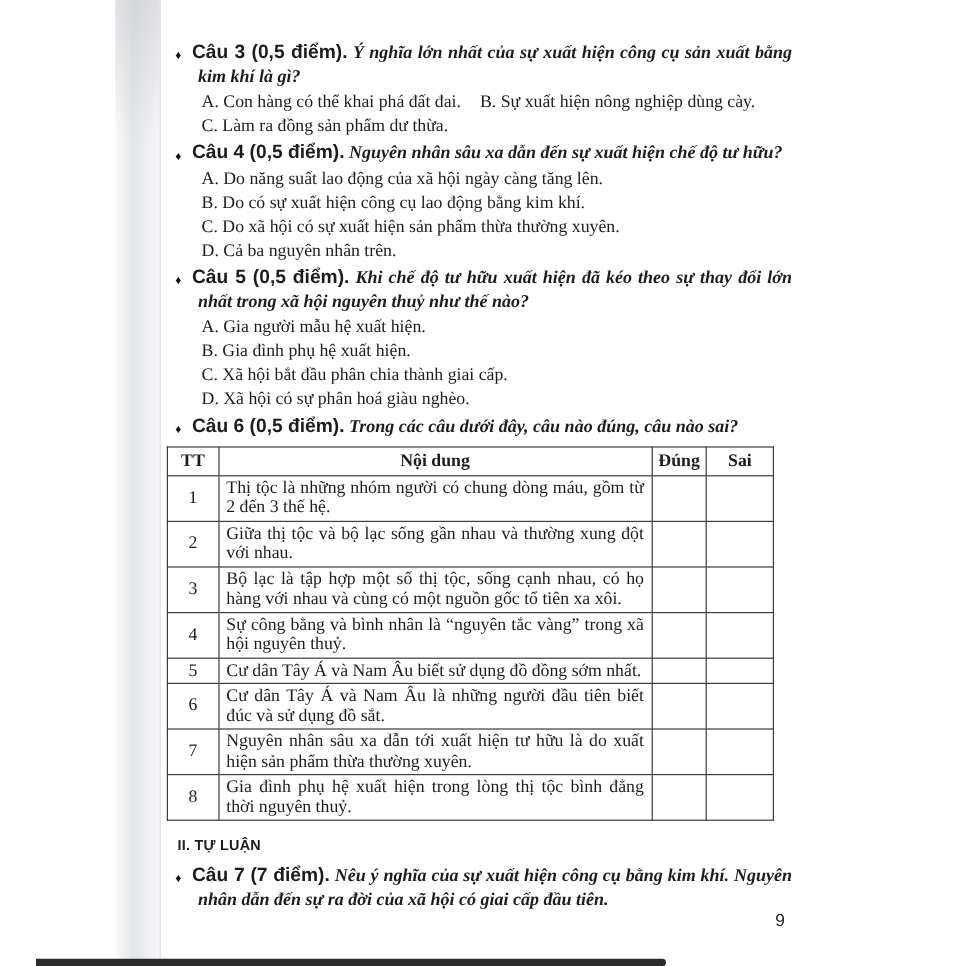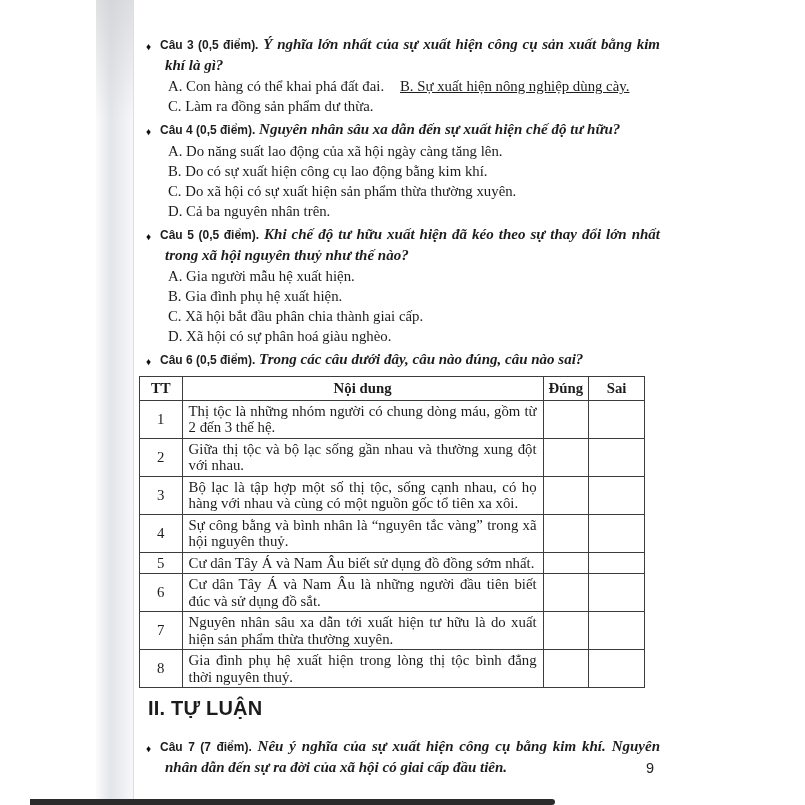--- a/index.html
+++ b/index.html
@@ -36,30 +36,30 @@
     padding-left:17px;text-indent:-5px;
     text-align:justify;
     margin:0 0 1px 0;
   }
   .bullet{
     position:absolute;left:-2px;top:3px;
     font-size:10px;text-indent:0;color:#111;
   }
   .qlabel{
     font-family:"Liberation Sans", sans-serif;
-    font-weight:bold;font-size:12px;
+    font-weight:bold;font-size:16px;
   }
   .qtext{
     font-weight:bold;font-style:italic;font-size:15px;
   }
   .opts{padding-left:20px;}
   .opt{margin:0;}
   .opt-grid{display:flex;}
   .opt-grid .col-a{width:232px;flex:none;}
-  .opt-grid .col-b{flex:1;text-decoration:underline;}
+  .opt-grid .col-b{flex:1;}
   
   .tf-table{
     border-collapse:collapse;
     margin:6px 0 8px -9px;
     width:506px;
     font-size:14.8px;line-height:16.5px;
     table-layout:fixed;
   }
   .tf-table td,.tf-table th{
     border:1px solid #3c3c3c;
@@ -68,22 +68,22 @@
   }
   .tf-table th{font-weight:bold;text-align:center;padding:3px 2px;}
   .col-tt{width:42px;}
   .col-content{width:356px;}
   .col-dung{width:45px;}
   .col-sai{width:55px;}
   .cell-tt{text-align:center;}
   .cell-content{text-align:justify;}
   .section-title{
     font-family:"Liberation Sans", sans-serif;
-    font-weight:bold;font-size:20px;
-    margin:10px 0 18px 0;letter-spacing:.2px;
+    font-weight:bold;font-size:12px;
+    margin:10px 0 6px 0;letter-spacing:.2px;
   }
   .page-number{
     position:absolute;left:646px;top:760px;
     font-family:"Liberation Sans", sans-serif;
     font-size:14.5px;color:#222;
   }
 </style>
 </head>
 <body>
 

